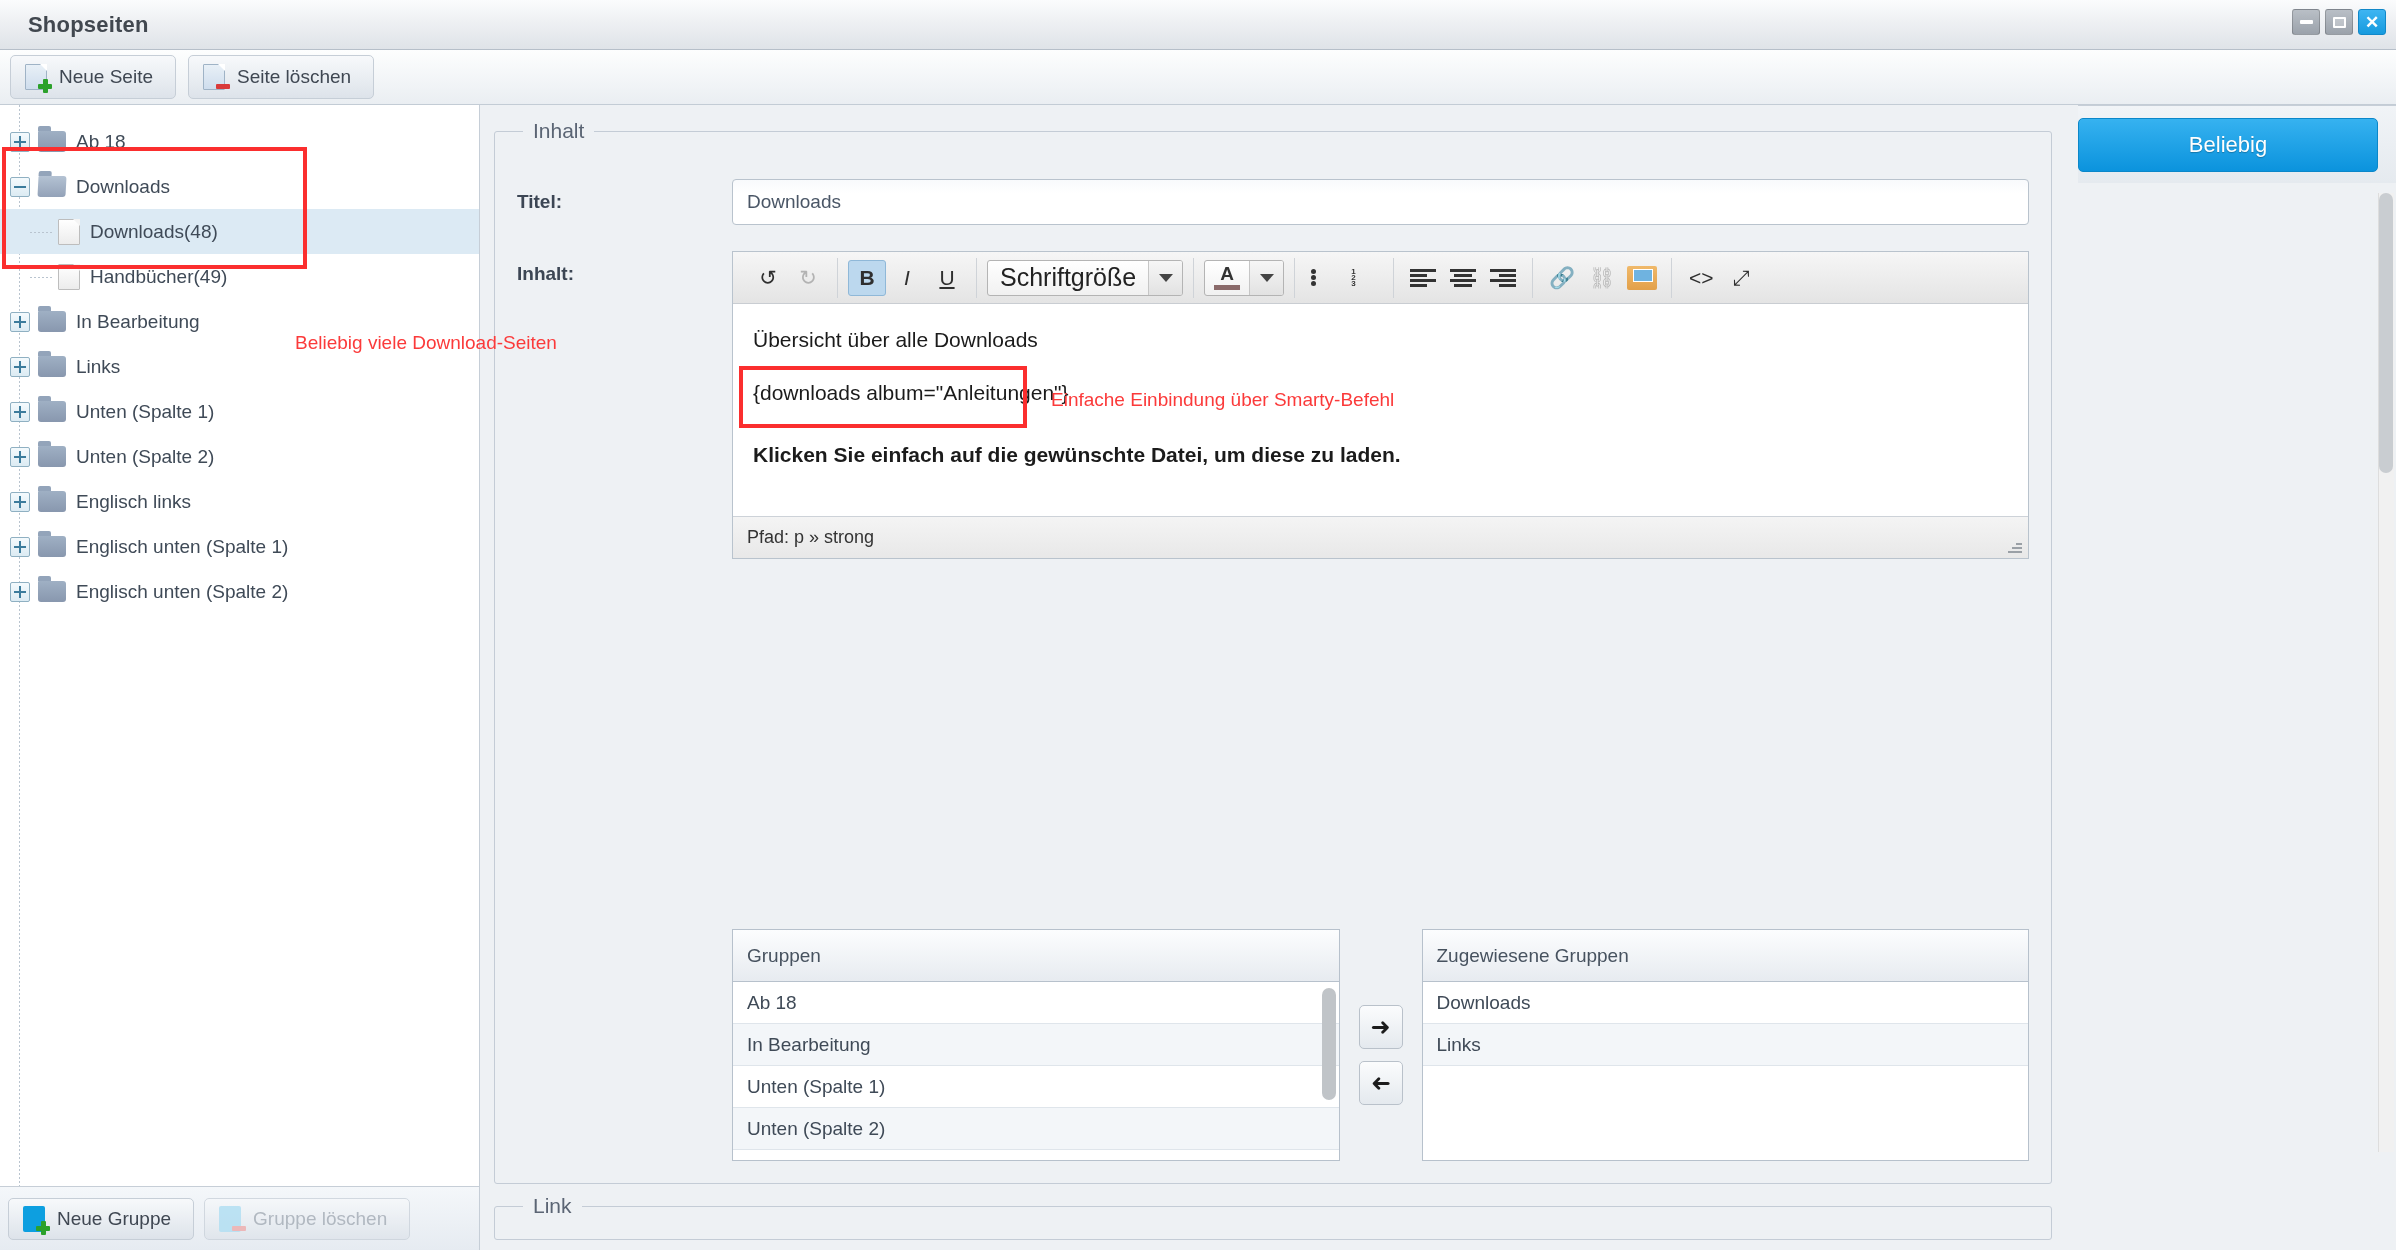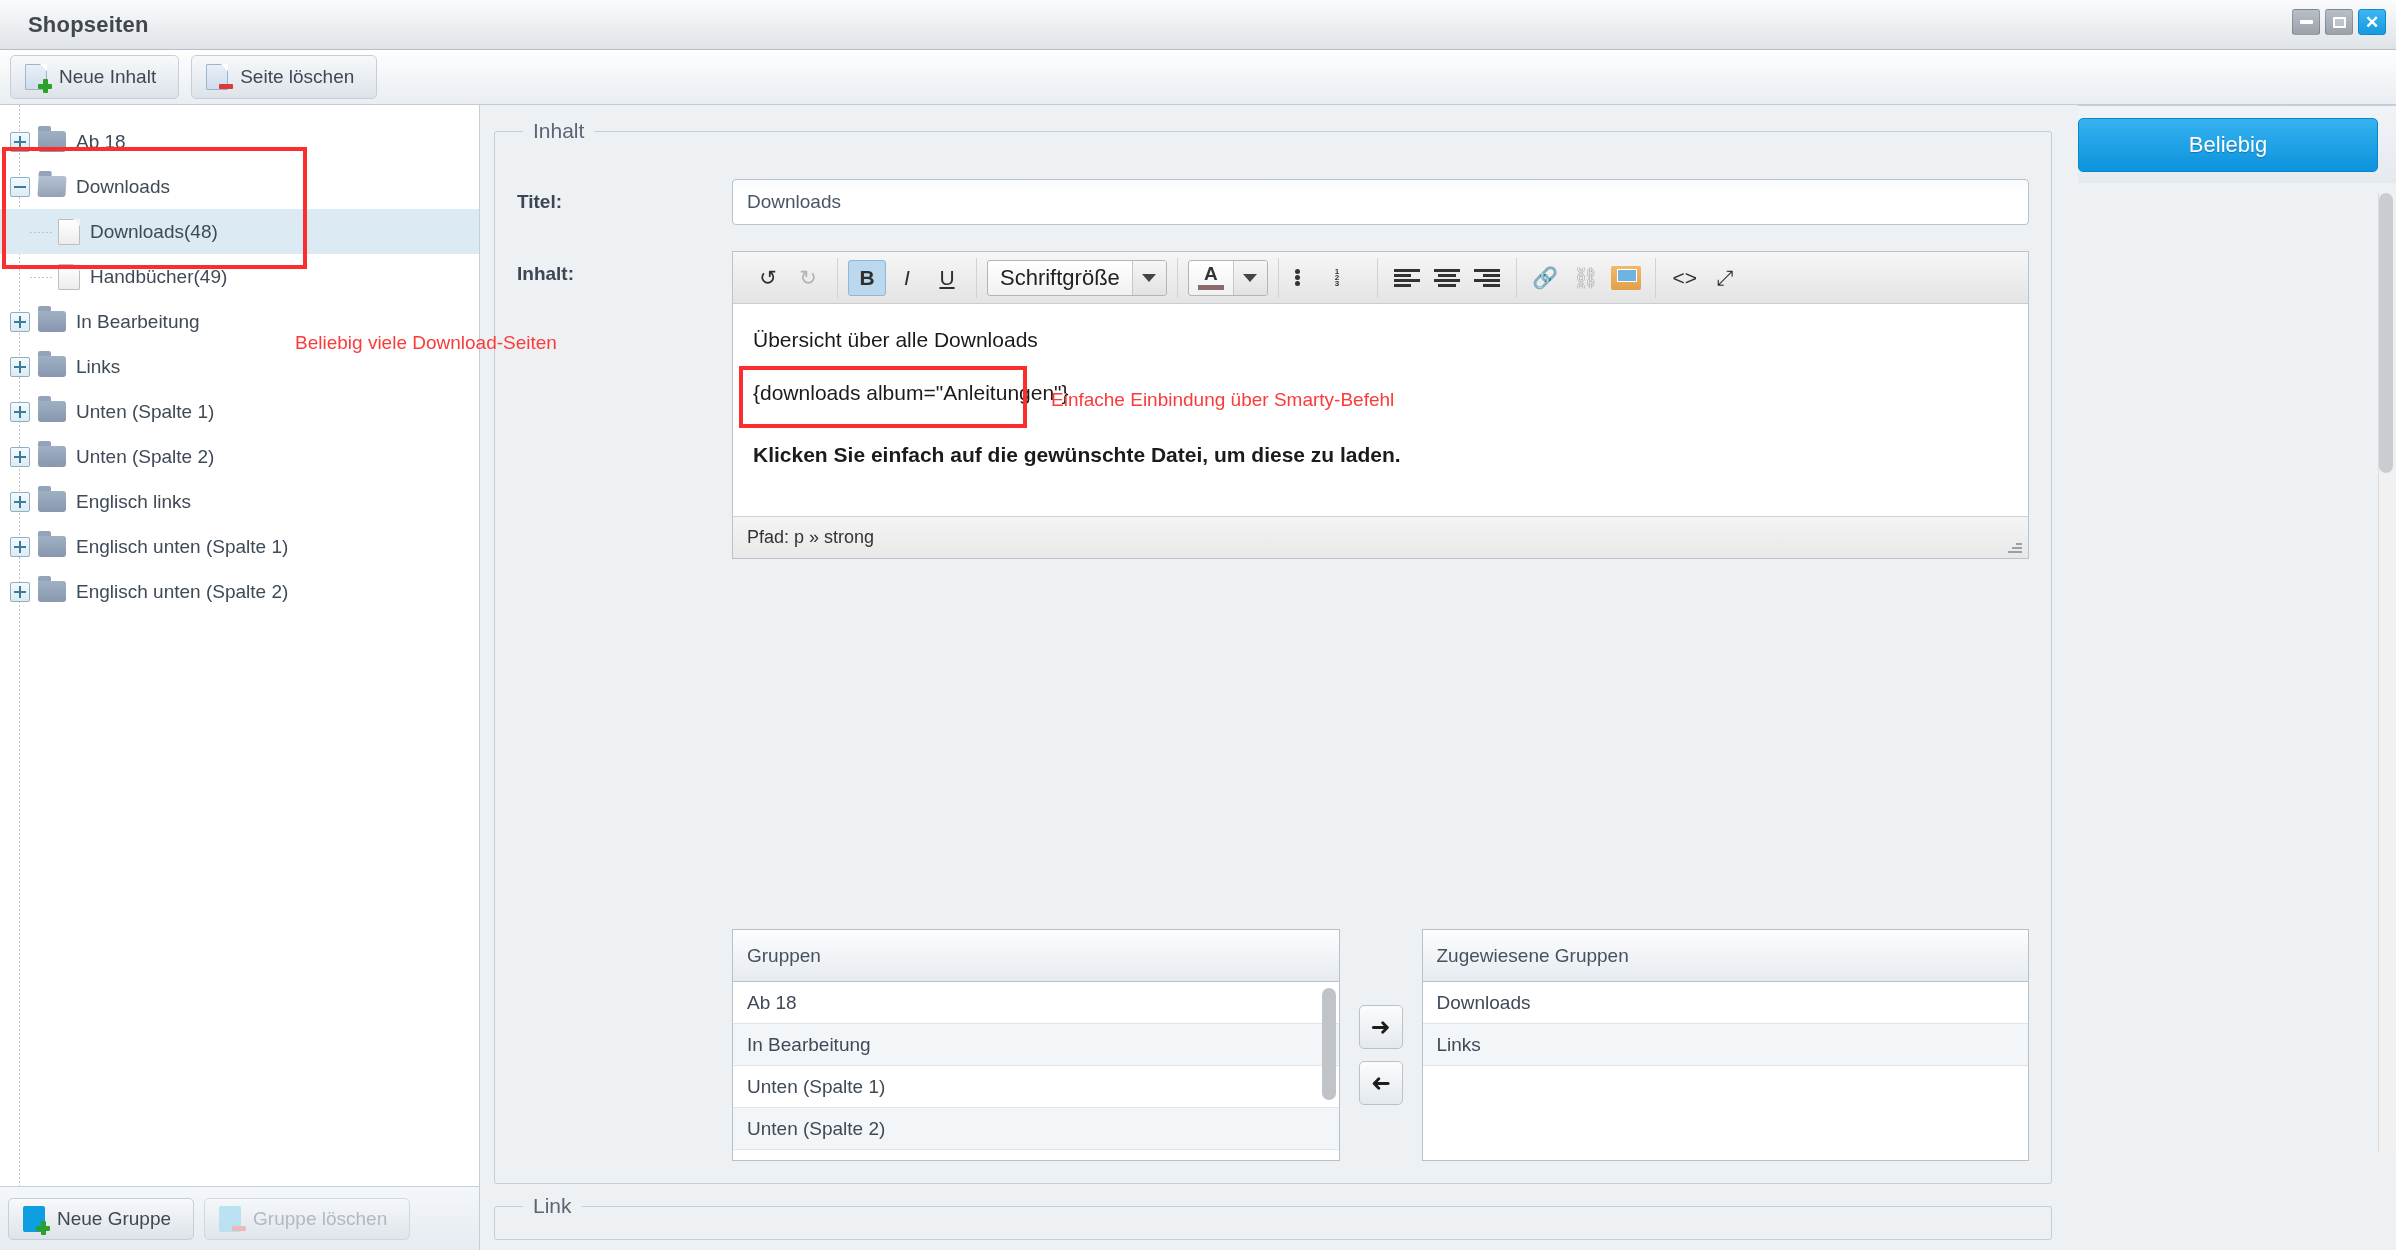--- a/index.html
+++ b/index.html
@@ -192,21 +192,21 @@
   .ebtn {
     width: 38px; height: 36px; border-radius:3px;
     display:flex; align-items:center; justify-content:center;
     font-size:21px; color:#2f2f2f; cursor:pointer; border:1px solid transparent;
   }
   .ebtn.active { background:#bcd8ee; border-color:#8fb8d8; }
   .ebtn.dim { color:#b3b3b3; cursor:default; }
   .selwrap { display:flex; align-items:center; height:36px;
              border:1px solid #b4b4b4; border-radius:3px; overflow:hidden;
              background:linear-gradient(to bottom,#ffffff,#f1f1f1); }
-  .selwrap .lbl { font-size:22px; padding: 0 12px; color:#222; white-space:nowrap; }
+  .selwrap .lbl { font-size:25px; padding: 0 12px; color:#222; white-space:nowrap; }
   .selwrap .arw { width:34px; height:34px; display:flex; align-items:center; justify-content:center;
                   border-left:1px solid #c6c6c6; background:linear-gradient(to bottom,#f6f6f6,#e2e2e2); }
   .caret { width:0;height:0;border-left:7px solid transparent;border-right:7px solid transparent;border-top:8px solid #444; }
   .colorbtn { display:flex; align-items:center; height:36px; border:1px solid #b4b4b4; border-radius:3px;
               background:linear-gradient(to bottom,#ffffff,#f1f1f1); overflow:hidden; }
   .colorbtn .a { width:44px; height:34px; display:flex; flex-direction:column; align-items:center; justify-content:center; }
   .colorbtn .a span { font-size:19px; font-weight:bold; line-height:.95; color:#333; }
   .colorbtn .a .bar { width:26px; height:5px; background:#8a6a6a; margin-top:2px; }
 
   .listicon { width:26px; height:18px; position:relative; }
@@ -320,21 +320,21 @@
         </div>
     </div>
   </div>
 
   <div class="toolbar">
     <div class="tbtn">
       <span class="ico-page">
         <span class="sheet"></span>
           <span class="badge-plus"></span>
       </span>
-      <span>Neue Inhalt</span>
+      <span>Neue Seite</span>
     </div>
     <div class="tbtn">
       <span class="ico-page">
         <span class="sheet"></span>
           <span class="badge-minus"></span>
       </span>
       <span>Seite löschen</span>
     </div>
   </div>
 

